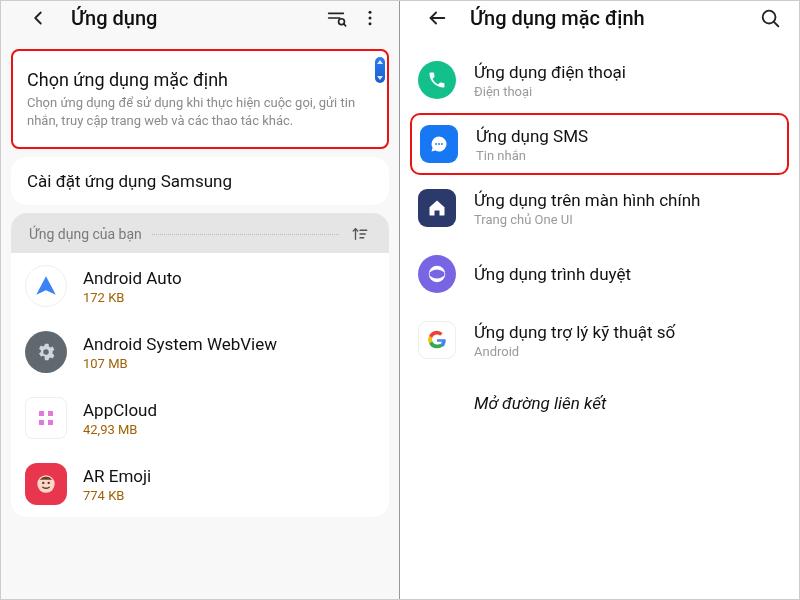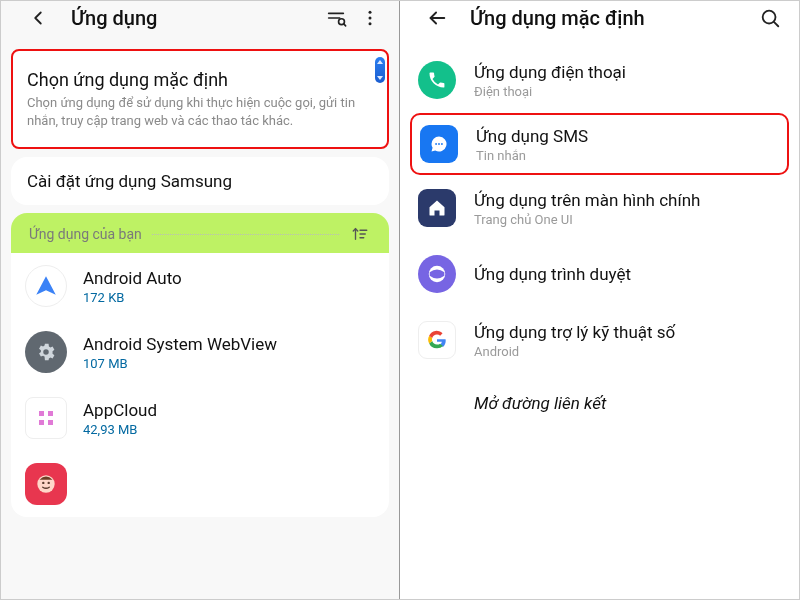--- a/index.html
+++ b/index.html
@@ -93,21 +93,21 @@
     .card-simple {
       font-size: 17px;
       color: #111;
     }
 
     
     .section-row {
       display: flex;
       align-items: center;
       padding: 10px 18px 8px;
-      background: #bef264;
+      background: #e5e5e5;
       border-radius: 16px 16px 0 0;
       margin: 8px 10px 0;
     }
     .section-row .label {
       font-size: 14px;
       color: #7a7a7a;
     }
     .section-row .dots {
       flex: 1;
       border-bottom: 1px dotted #bbb;
@@ -134,21 +134,21 @@
       border-radius: 10px;
       display: flex;
       align-items: center;
       justify-content: center;
       flex-shrink: 0;
       margin-right: 16px;
       font-size: 20px;
       color: #fff;
     }
     .app-texts .name { font-size: 17px; color: #111; }
-    .app-texts .meta { font-size: 13px; color: #0369a1; margin-top: 2px; }
+    .app-texts .meta { font-size: 13px; color: #a16207; margin-top: 2px; }
 
     
     .def-list { padding: 6px 0; }
     .def-item {
       display: flex;
       align-items: center;
       padding: 14px 18px;
     }
     .def-item.highlight {
       border: 2px solid #e11;
@@ -282,20 +282,24 @@
     <div class="app-item">
       <div class="app-icon bg-red">
         <svg width="26" height="26" viewBox="0 0 24 24">
             <circle cx="12" cy="12" r="8" fill="#ffd7c9"></circle>
             <circle cx="9.5" cy="11" r="1.1" fill="#5a3b2e"></circle>
             <circle cx="14.5" cy="11" r="1.1" fill="#5a3b2e"></circle>
             <path d="M9 15 Q12 17 15 15" stroke="#5a3b2e" stroke-width="1.3" fill="none" stroke-linecap="round"></path>
             <path d="M6 8 Q12 2 18 8" fill="#6b3f26"></path>
           </svg>
       </div>
+      <div class="app-texts">
+        <div class="name">AR Emoji</div>
+        <div class="meta">774 KB</div>
+      </div>
     </div>
   </div>
 </div>
 
 <div class="panel panel-right">
   <div class="header">
     <div class="icon-btn back-arrow">
       <svg width="22" height="22" viewBox="0 0 24 24" fill="none" stroke="#222" stroke-width="2" stroke-linecap="round" stroke-linejoin="round">
           <line x1="20" y1="12" x2="5" y2="12"></line>
           <polyline points="11 6 5 12 11 18"></polyline>

